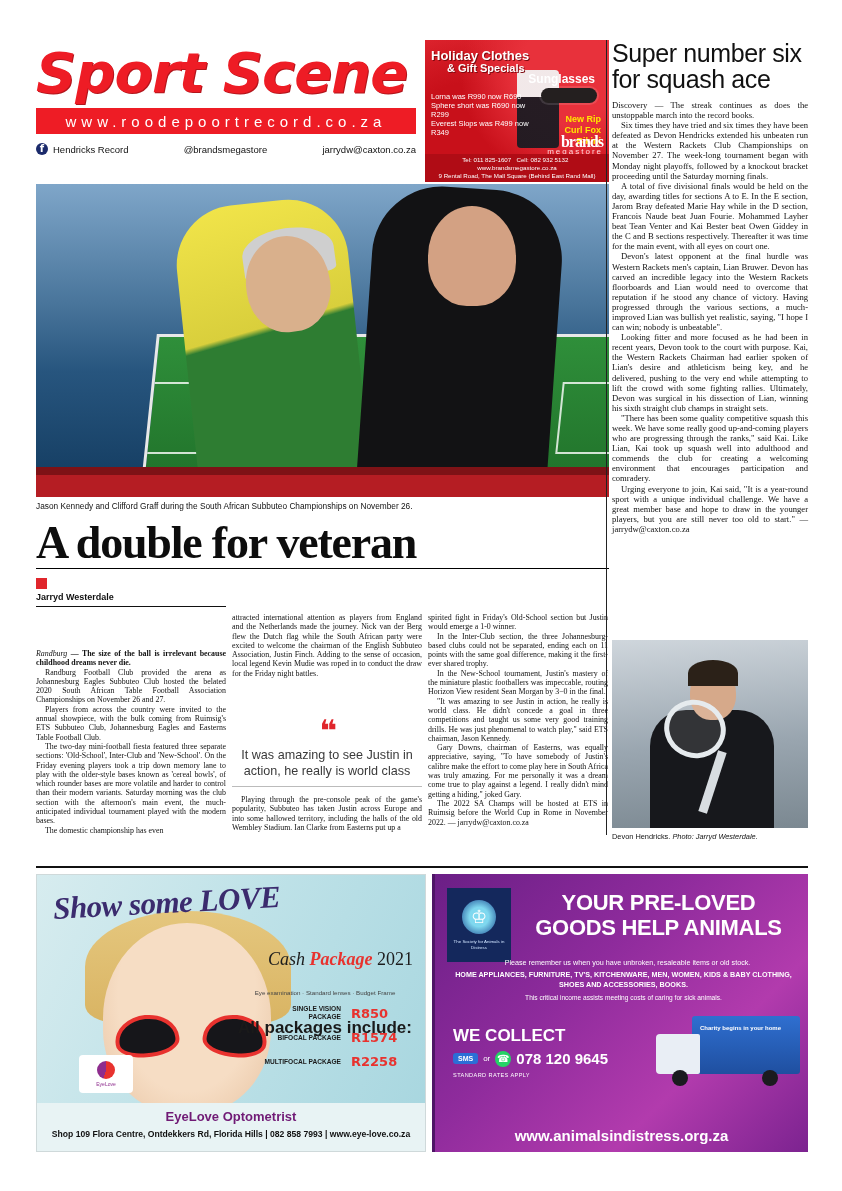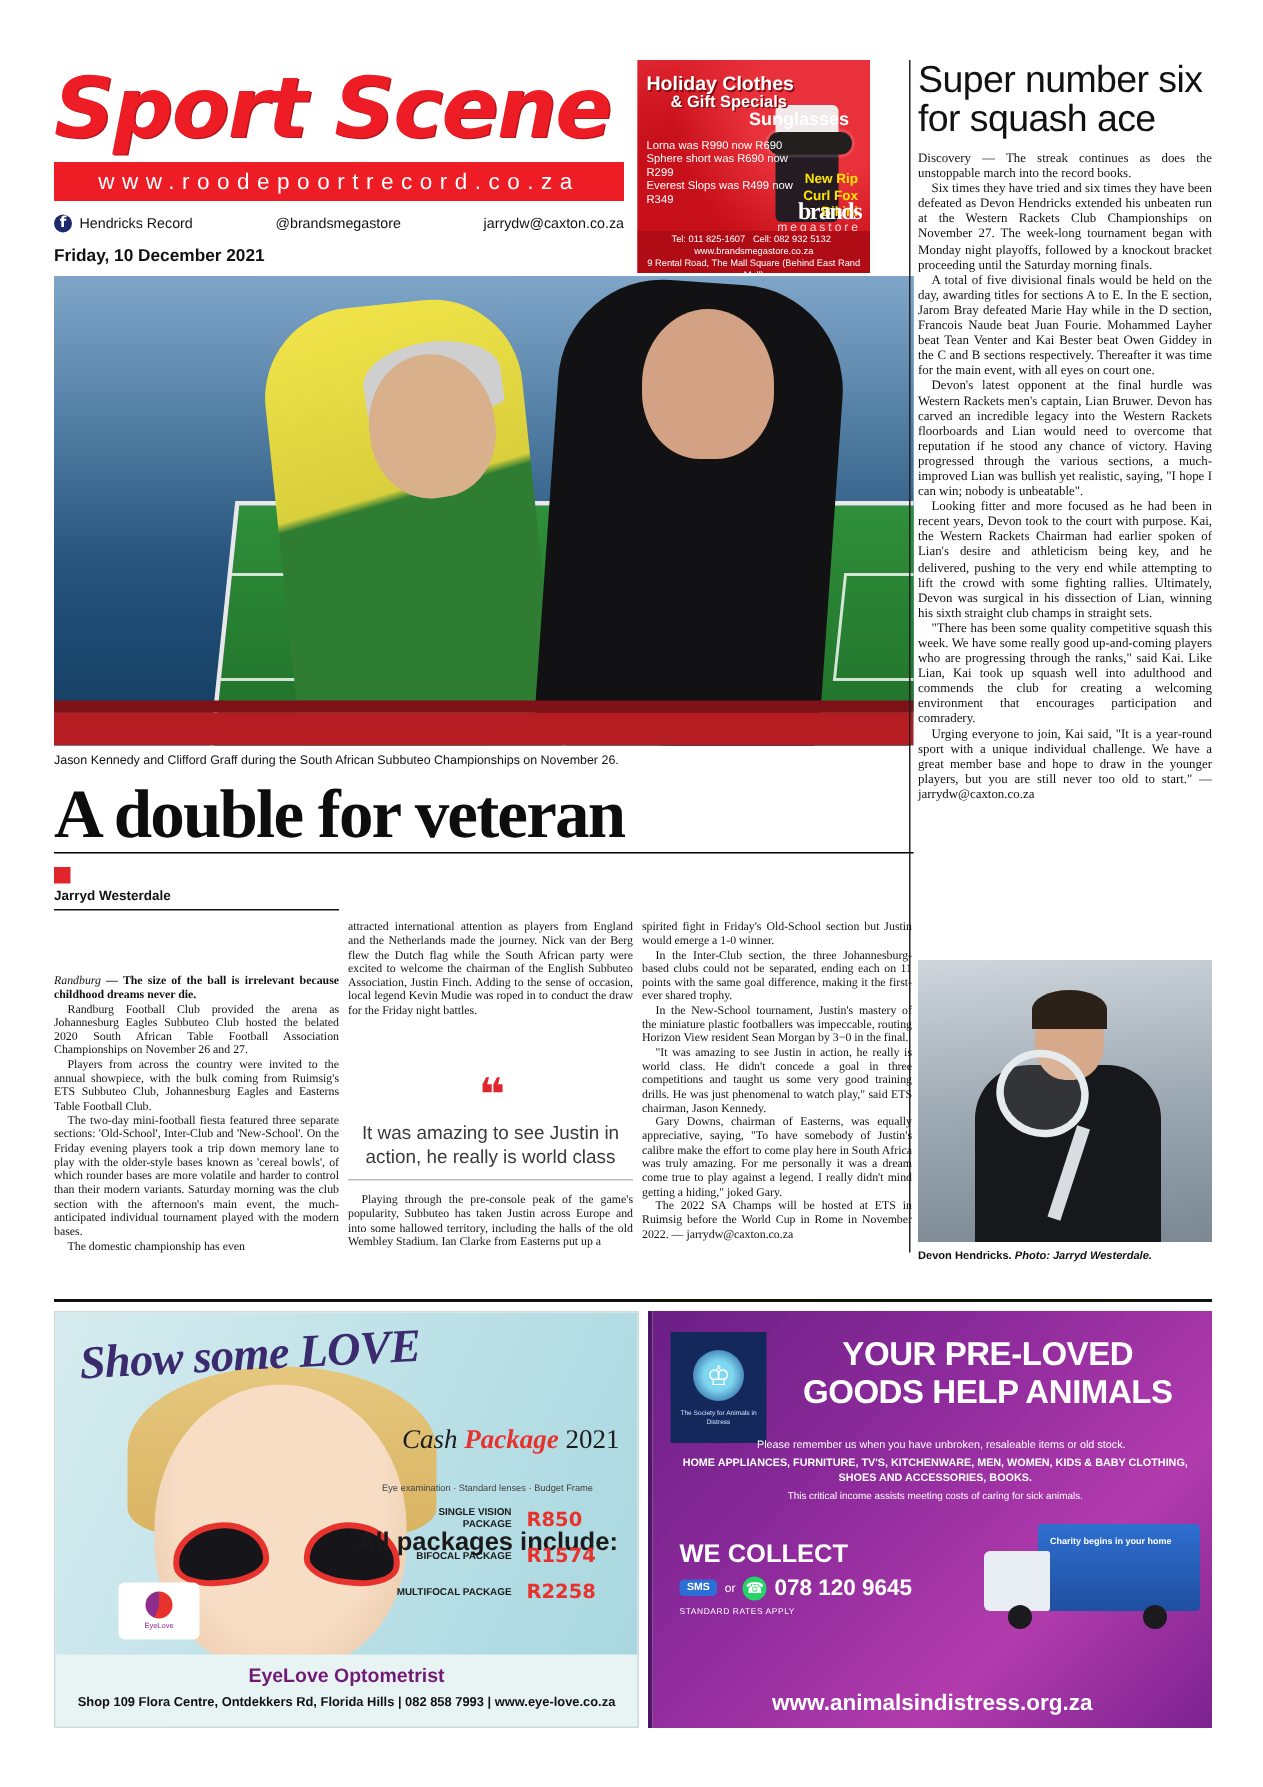--- a/index.html
+++ b/index.html
@@ -44,21 +44,21 @@
   }
   .mast-social .sp { flex:1 1 auto; }
   .mast-date {
     margin-top:10px;
     font-family:"Liberation Sans", sans-serif;
     font-weight:700; font-size:11.5px; color:#111;
   }
 
   
   .top-ad {
-    position:absolute; left:425px; top:40px; width:155px; height:142px;
+    position:absolute; left:425px; top:40px; width:184px; height:142px;
     background:#d9121d; overflow:hidden; color:#fff;
     font-family:"Liberation Sans", sans-serif;
   }
   .top-ad .bgwash{
     position:absolute; inset:0;
     background:
       radial-gradient(circle at 78% 24%, #e8313b 0 28%, rgba(232,49,59,0) 60%),
       radial-gradient(circle at 22% 70%, #c8101a 0 32%, rgba(200,16,26,0) 66%),
       linear-gradient(160deg,#e02630 0%, #c60f19 100%);
   }
@@ -112,21 +112,21 @@
     background:#d6a98a;border-radius:50% 50% 44% 44%;}
   .dp-hair{position:absolute;left:76px;top:20px;width:50px;height:26px;
     background:#2b2118;border-radius:50% 50% 0 0;}
   .dp-racket-h{position:absolute;left:96px;top:110px;width:9px;height:64px;
     background:#d8dde1;transform:rotate(18deg);}
   .dp-racket-o{position:absolute;left:52px;top:60px;width:62px;height:58px;
     border:5px solid #e6ebee;border-radius:50%;transform:rotate(18deg);
     background:rgba(255,255,255,.12);}
   .devon-cap {
     position:absolute; left:612px; top:832px; width:196px;
-    font-family:"Liberation Sans", sans-serif; font-size:7.4px; color:#111;font-weight:bold;
+    font-family:"Liberation Sans", sans-serif; font-size:7.4px; color:#111;
   }
   .devon-cap i{font-style:italic;}
 
   
   .main-photo {
     position:absolute; left:36px; top:184px; width:573px; height:313px;
     overflow:hidden; background:#1d6fb8;
   }
   .mp-wall{position:absolute;inset:0;background:linear-gradient(180deg,#7fa6c9 0%, #49759b 38%, #27557e 60%, #123a5e 100%);}
   .mp-pitch{position:absolute;left:112px;top:150px;width:470px;height:168px;
@@ -316,21 +316,20 @@
       <span>www.roodepoortrecord.co.za</span>
     </div>
     <div class="mast-social">
       <span class="fb-ico">f</span>
       <span>Hendricks Record</span>
       <span class="sp"></span>
       <span>@brandsmegastore</span>
       <span class="sp"></span>
       <span>jarrydw@caxton.co.za</span>
     </div>
-    <div class="mast-date">Friday, 10 December 2021</div>
   </div>
 
   <div class="top-ad">
     <div class="bgwash"></div>
     <div class="ta-garment"></div>
     <div class="ta-glasses"></div>
     <div class="ta-t1">Holiday Clothes</div>
     <div class="ta-t2">&amp; Gift Specials</div>
     <div class="ta-sun">Sunglasses</div>
     <div class="ta-lines">

